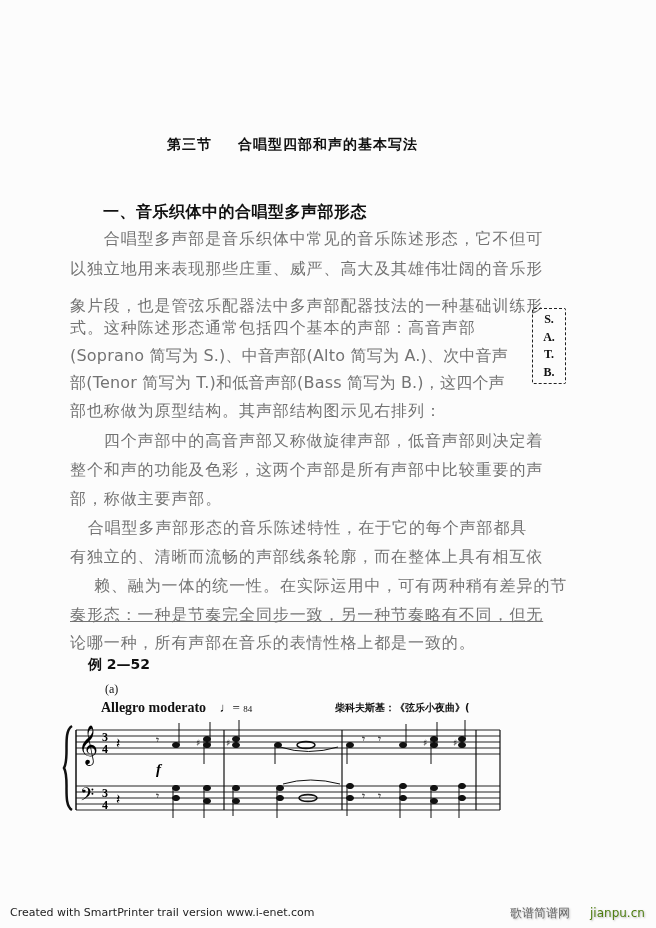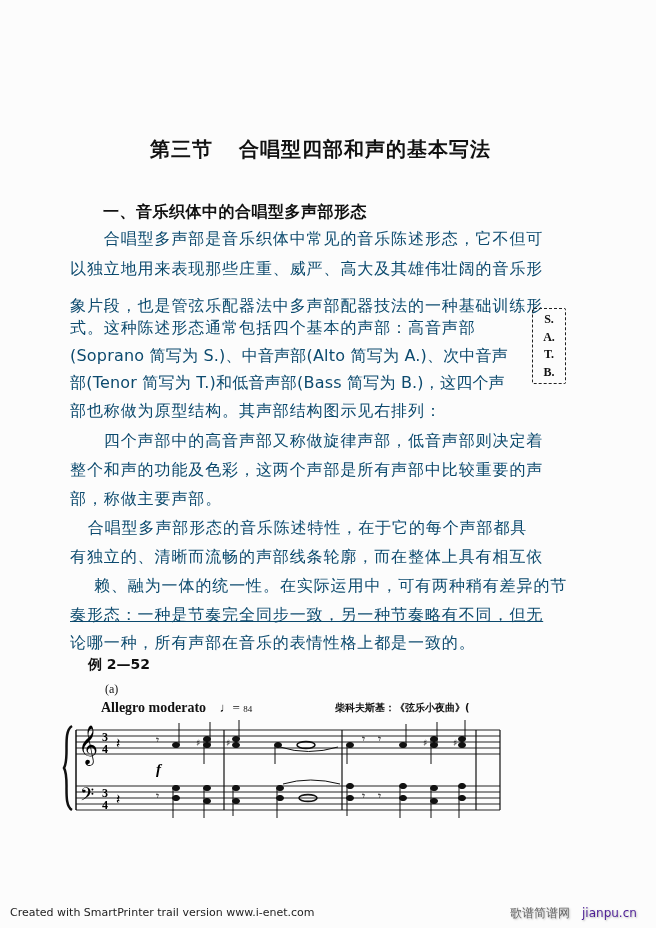--- a/index.html
+++ b/index.html
@@ -3,31 +3,31 @@
 <meta charset="utf-8">
 <style>
   html, body { margin: 0; padding: 0; }
   body {
     width: 656px; height: 928px; position: relative; overflow: hidden;
     background: #fcfcfc; color: #111;
     font-family: "DejaVu Serif", serif;
   }
   .abs { position: absolute; }
   .chapter-title {
-    left: 150px; top: 136px; font-size: 20px; font-weight: bold;
+    left: 167px; top: 136px; font-size: 14px; font-weight: bold;
     font-family: "DejaVu Sans", sans-serif; letter-spacing: 1px; white-space: nowrap;
   }
   .chapter-title .gap { display: inline-block; width: 26px; }
   .section-heading {
     left: 103px; top: 202px; font-size: 16px; font-weight: bold;
     font-family: "DejaVu Sans", sans-serif; white-space: nowrap; letter-spacing: 0.5px;
   }
   .body-line {
     font-size: 16px; line-height: 20px; white-space: nowrap; letter-spacing: 0.9px;
-    font-family: "DejaVu Sans", sans-serif; color: #0c4a6e;
+    font-family: "DejaVu Sans", sans-serif; color: #737373;
   }
   .satb-box {
     left: 532px; top: 308px; width: 34px; height: 76px;
     border: 1.5px dashed #222; border-radius: 2px;
     display: flex; flex-direction: column; align-items: center; justify-content: space-around;
     font-family: "Liberation Serif", serif; font-weight: bold; font-size: 12px;
     padding: 2px 0; box-sizing: border-box;
   }
   .example-label {
     left: 88px; top: 656px; font-size: 14px; font-weight: bold;
@@ -45,21 +45,21 @@
     font-family: "DejaVu Sans", sans-serif; white-space: nowrap;
   }
   .score { left: 58px; top: 718px; }
   .footer-credit {
     left: 10px; top: 906px; font-size: 11px; font-family: "DejaVu Sans", sans-serif; color: #222;
   }
   .watermark {
     left: 510px; top: 905px; font-size: 12px; white-space: nowrap;
     font-family: "DejaVu Sans", sans-serif; color: #666; text-shadow: 1px 1px 2px #bbb;
   }
-  .watermark .latin { color: #4c1d95; margin-left: 12px; }
+  .watermark .latin { color: #4d7c0f; margin-left: 20px; }
 </style>
 </head>
 <body>
 
 <div class="abs chapter-title">
   <span>第三节</span><span class="gap"></span><span>合唱型四部和声的基本写法</span>
 </div>
 
 <div class="abs section-heading">一、音乐织体中的合唱型多声部形态</div>
 

